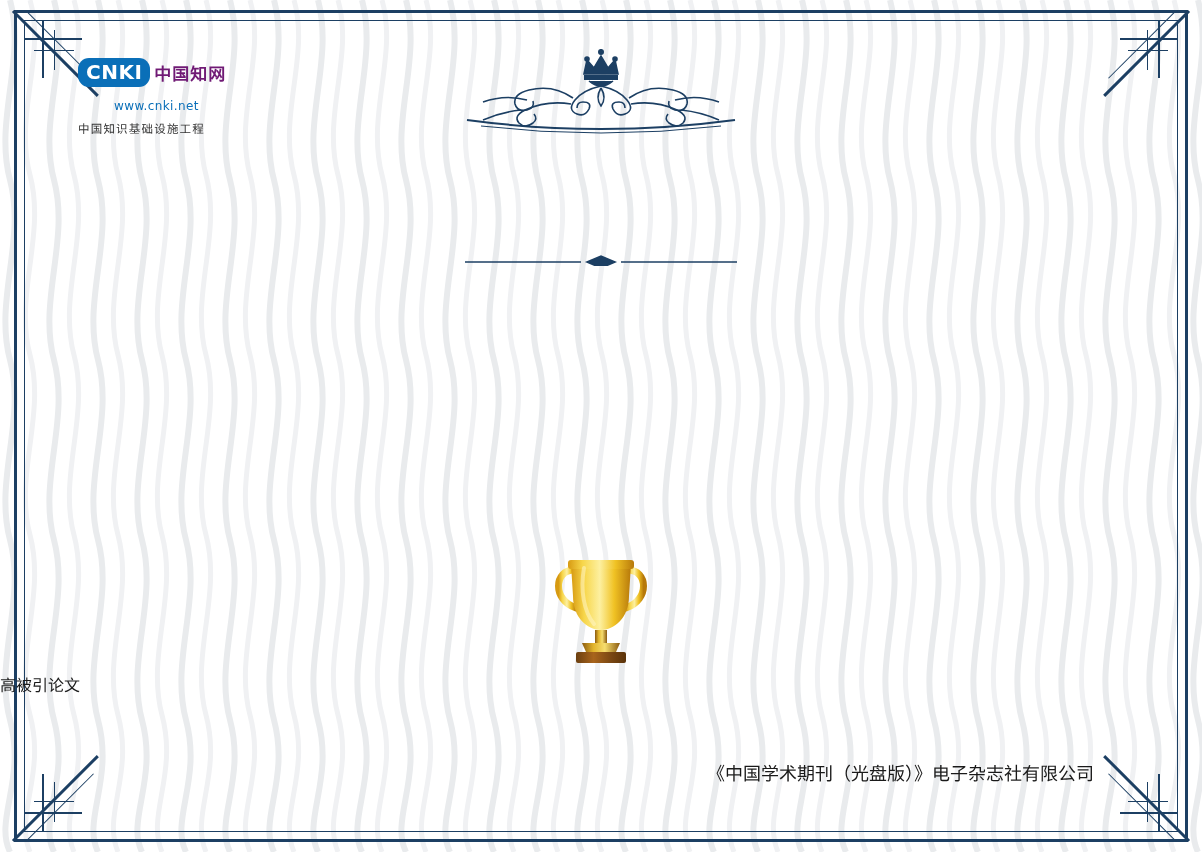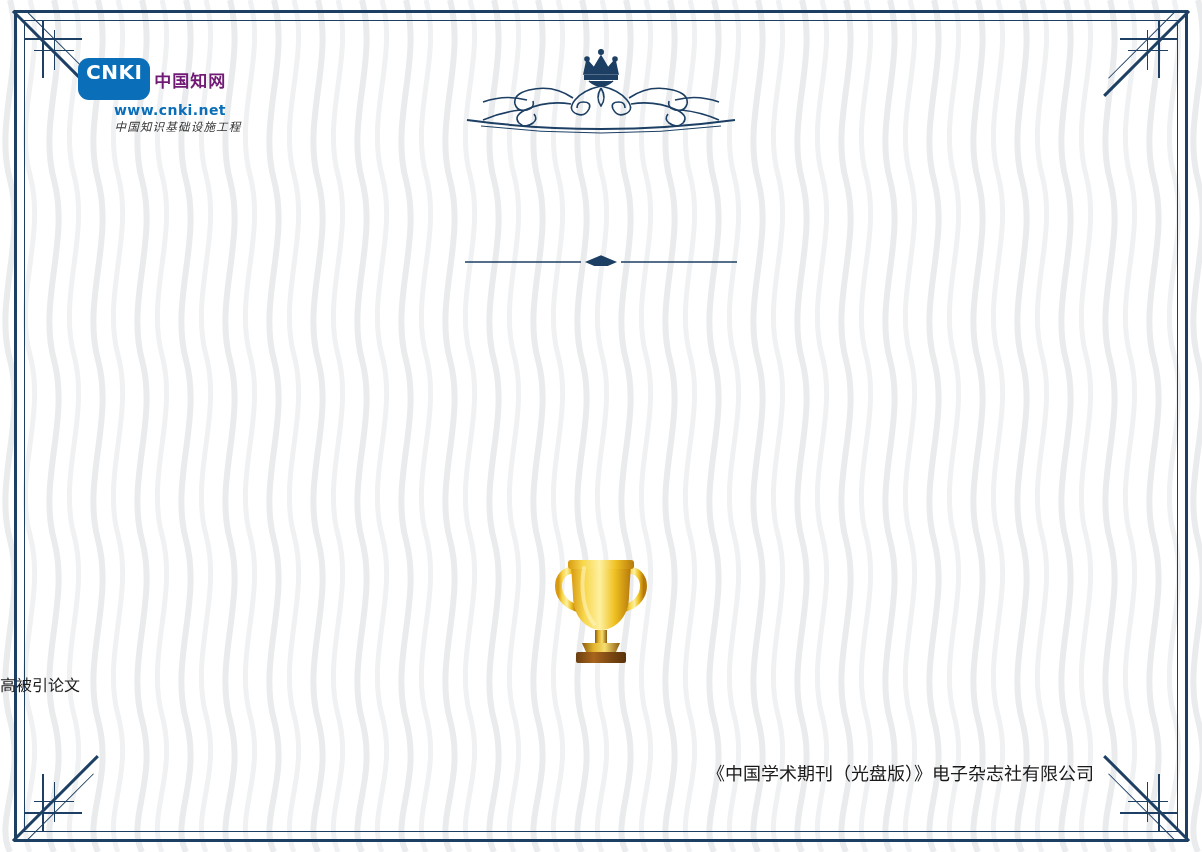--- a/index.html
+++ b/index.html
@@ -98,47 +98,45 @@
     gap: 4px;
   }
   .logo-mark {
     display: inline-block;
     background: #0a6fb8;
     color: #ffffff;
     font-family: "DejaVu Sans", sans-serif;
     font-weight: bold;
     font-size: 20px;
     line-height: 1;
-    padding: 4px 8px 18px 8px;
+    padding: 4px 8px 5px 8px;
     border-radius: 11px;
     letter-spacing: 0.5px;
   }
   .logo-cn {
     color: #701a75;
     font-size: 17px;
     font-weight: bold;
     letter-spacing: 1px;
   }
   .logo-url {
-    margin-top: 2px;
+    margin-top: 12px;
     margin-left: 36px;
     color: #0a6fb8;
     font-family: "DejaVu Sans", sans-serif;
-    font-size: 14px;
+    font-size: 12px;
     letter-spacing: 0.4px;
-    font-weight: bold;
   }
   .logo-sub {
-    margin-top: 0;
+    margin-top: 7px;
     color: #333333;
     font-size: 11.5px;
     letter-spacing: 1.2px;
-    text-align: center;
+    text-align: left;
     width: 200px;
-    font-style: italic;
   }
 
   
   .ornament {
     position: absolute;
     left: 50%;
     top: 48px;
     transform: translateX(-50%);
     width: 360px;
     height: 92px;

